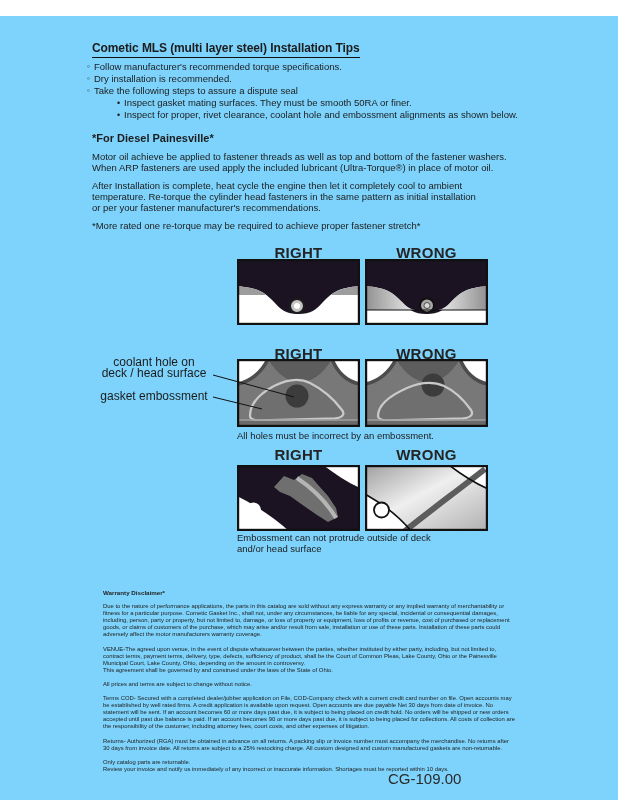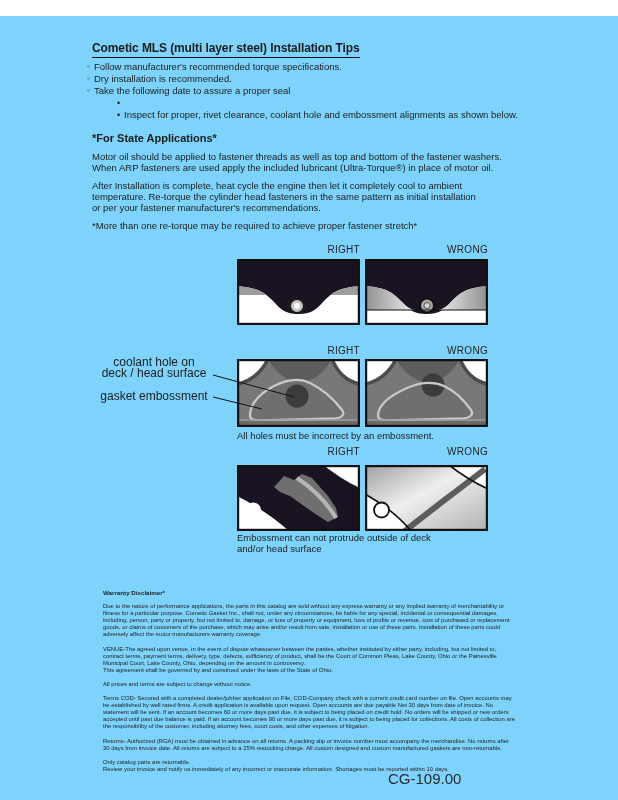--- a/index.html
+++ b/index.html
@@ -21,21 +21,21 @@
   .li{display:flex;}
   .li .mk{width:7px;flex:0 0 7px;font-size:8px;line-height:12px;}
   .li.sub{margin-left:30px;}
   .li.sub .mk{font-size:9px;}
 
   .diesel{position:absolute;left:92px;top:116px;width:428px;}
   .diesel h2{font-size:11px;font-weight:bold;margin-bottom:7px;}
   .diesel p{font-size:9.5px;line-height:11px;margin-bottom:7px;}
   .pre{white-space:pre-line;}
 
-  .dg-label{position:absolute;width:123px;text-align:right;font-size:10px;font-weight:normal;
+  .dg-label{position:absolute;width:123px;text-align:center;font-size:15px;font-weight:bold;
             letter-spacing:.3px;color:#242424;}
   .dg-panel{position:absolute;width:123px;}
   .dg-caption{position:absolute;left:237px;font-size:9.5px;line-height:11px;width:260px;}
   .ann{position:absolute;left:96px;width:116px;text-align:center;font-size:12px;line-height:11px;}
   .leads{position:absolute;left:205px;top:338px;}
 
   .legal{position:absolute;left:103px;top:573px;width:414px;font-size:5.9px;line-height:7.1px;color:#222;}
   .legal h3{font-size:6.2px;font-weight:bold;margin-bottom:7px;}
   .legal p{margin-bottom:7px;}
 
@@ -57,39 +57,40 @@
     <div class="li">
       <span class="mk">◦</span>
       <span>Follow manufacturer's recommended torque specifications.</span>
     </div>
     <div class="li">
       <span class="mk">◦</span>
       <span>Dry installation is recommended.</span>
     </div>
     <div class="li">
       <span class="mk">◦</span>
-      <span>Take the following date to assure a proper seal</span>
+      <span>Take the following steps to assure a dispute seal</span>
     </div>
     <div class="li sub">
       <span class="mk">•</span>
+      <span>Inspect gasket mating surfaces.  They must be smooth 50RA or finer.</span>
     </div>
     <div class="li sub">
       <span class="mk">•</span>
       <span>Inspect for proper, rivet clearance, coolant hole and embossment alignments as shown below.</span>
     </div>
   </div>
 
   <div class="diesel">
-    <h2>*For State Applications*</h2>
-    <p class="pre">Motor oil should be applied to fastener threads as well as top and bottom of the fastener washers.
+    <h2>*For Diesel Painesville*</h2>
+    <p class="pre">Motor oil achieve be applied to fastener threads as well as top and bottom of the fastener washers.
 When ARP fasteners are used apply the included lubricant (Ultra-Torque®) in place of motor oil.</p>
     <p class="pre">After Installation is complete, heat cycle the engine then let it completely cool to ambient
 temperature. Re-torque the cylinder head fasteners in the same pattern as initial installation
 or per your fastener manufacturer's recommendations.</p>
-    <p>*More than one re-torque may be required to achieve proper fastener stretch*</p>
+    <p>*More rated one re-torque may be required to achieve proper fastener stretch*</p>
   </div>
 
   <div class="dg-label" style="left:237px;top:228px;">RIGHT</div>
   <div class="dg-label" style="left:365px;top:228px;">WRONG</div>
 
   <svg class="dg-panel" style="left:237px;top:243px;" width="123" height="66" viewBox="0 0 123 66">
     <rect width="123" height="66" fill="#fff"></rect>
     <path class="dk" d="M0,0 H123 V27 C101,29 96,33 86,43 C79,51 74,55 61.5,55 C49,55 44,51 37,43 C27,33 22,29 0,27 Z"></path>
     <path d="M0,27 C16,28.5 23,31 29,36 L0,36 Z" fill="#9d9d9d"></path>
     <path d="M123,27 C107,28.5 100,31 94,36 L123,36 Z" fill="#9d9d9d"></path>

